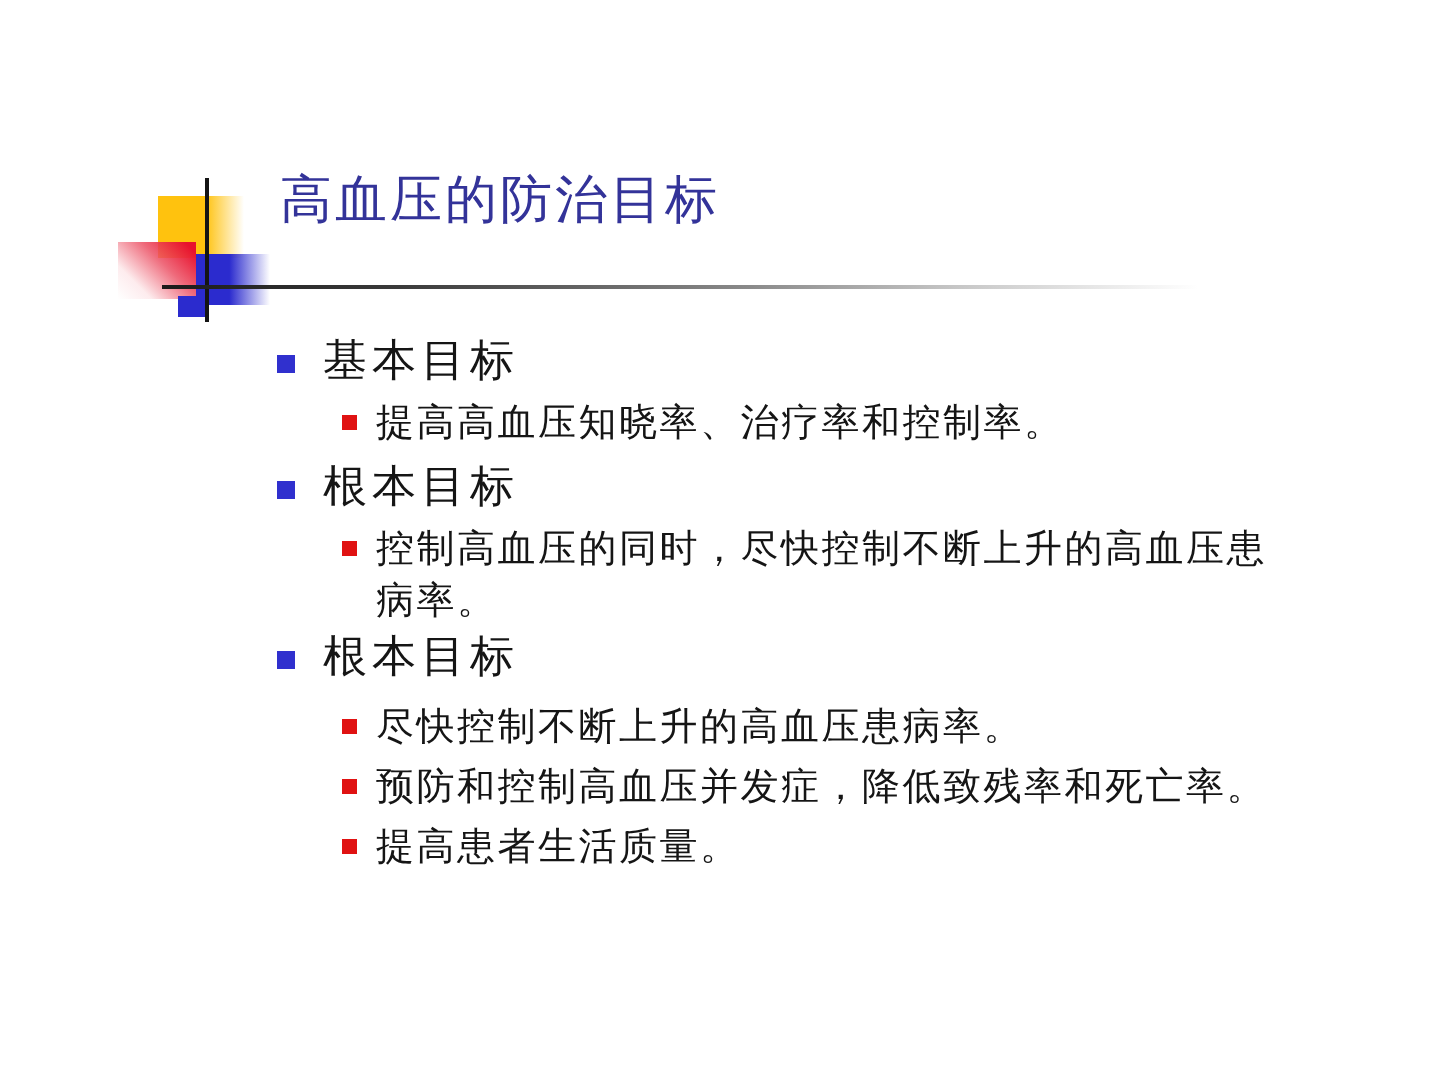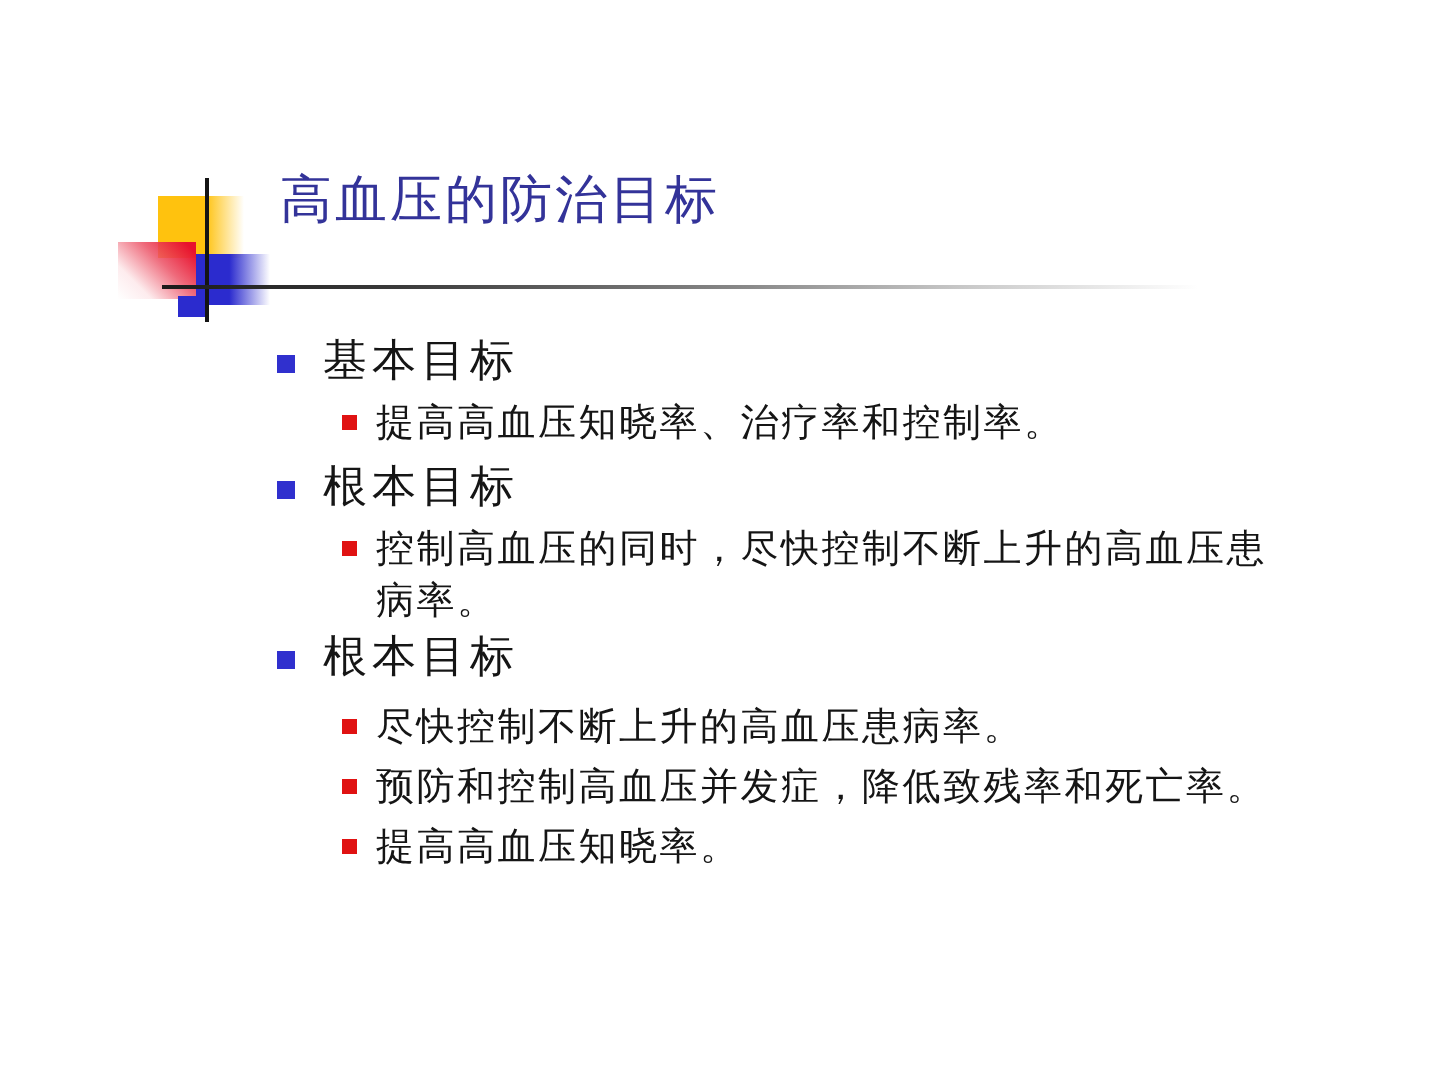--- a/index.html
+++ b/index.html
@@ -115,16 +115,16 @@
   <div class="row l2" style="top:760px">
     <span class="b"></span>
     <span class="txt">预防和控制高血压并发症，降低致残率和死亡率。</span>
   </div>
   <div class="row l2" style="top:700px">
     <span class="b"></span>
     <span class="txt">尽快控制不断上升的高血压患病率。</span>
   </div>
   <div class="row l2" style="top:820px">
     <span class="b"></span>
-    <span class="txt">提高高血压知晓率。</span>
+    <span class="txt">提高患者生活质量。</span>
   </div>
 
 </div>
 
 </body></html>

